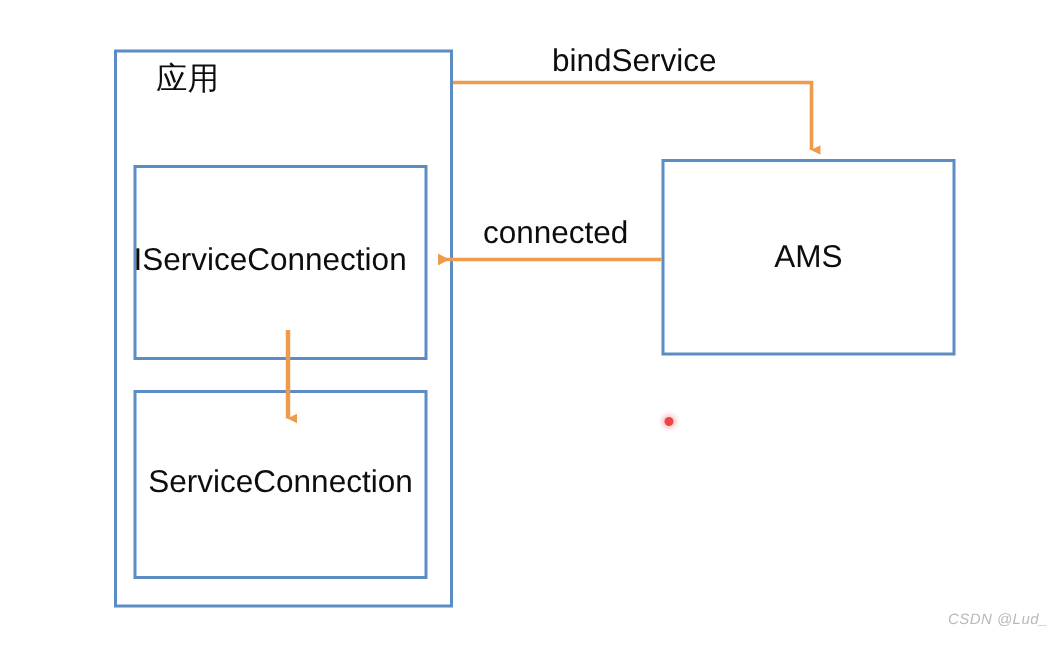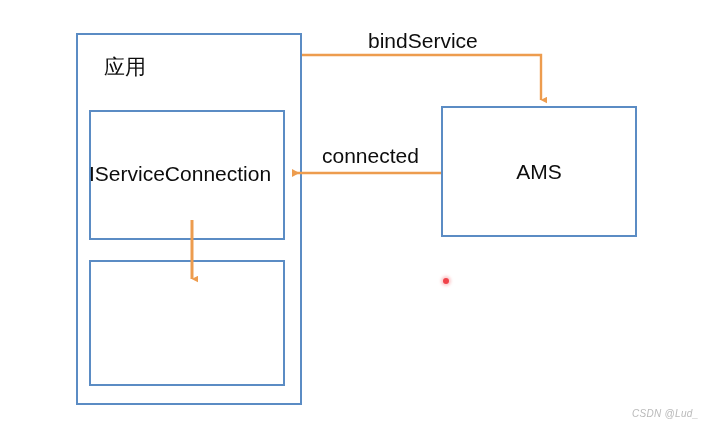--- a/index.html
+++ b/index.html
@@ -29,21 +29,21 @@
   #ams-box      { left: 441px; top: 106px; width: 196px; height: 131px; }
 
   .box-label {
     position: absolute;
     color: #0d0d0d;
     white-space: nowrap;
     line-height: 1;
   }
   #app-label {
     left: 104px;
-    top: 56px;
+    top: 42px;
     font-size: 21px;
   }
   #isc-label {
     left: 89px;
     top: 163px;
     width: 180px;
     text-align: center;
     font-size: 21px;
   }
   #sc-label {
@@ -107,20 +107,21 @@
 
 <div id="canvas">
 
   <div class="box" id="app-box"></div>
   <div class="box-label" id="app-label">应用</div>
 
   <div class="box" id="isc-box"></div>
   <div class="box-label" id="isc-label">IServiceConnection</div>
 
   <div class="box" id="sc-box"></div>
+  <div class="box-label" id="sc-label">ServiceConnection</div>
 
   <div class="box" id="ams-box"></div>
   <div class="box-label" id="ams-label">AMS</div>
 
   <svg id="connector-layer" viewBox="0 0 708 430" xmlns="http://www.w3.org/2000/svg">
     <defs>
       <marker id="arrowhead-down" markerWidth="7" markerHeight="7" refX="3.2" refY="6" orient="auto" markerUnits="userSpaceOnUse">
         <path d="M0,0 L6.4,0 L3.2,6.4 Z" fill="#ED9C4E"></path>
       </marker>
       <marker id="arrowhead-left" markerWidth="8" markerHeight="8" refX="7" refY="4" orient="auto" markerUnits="userSpaceOnUse">

